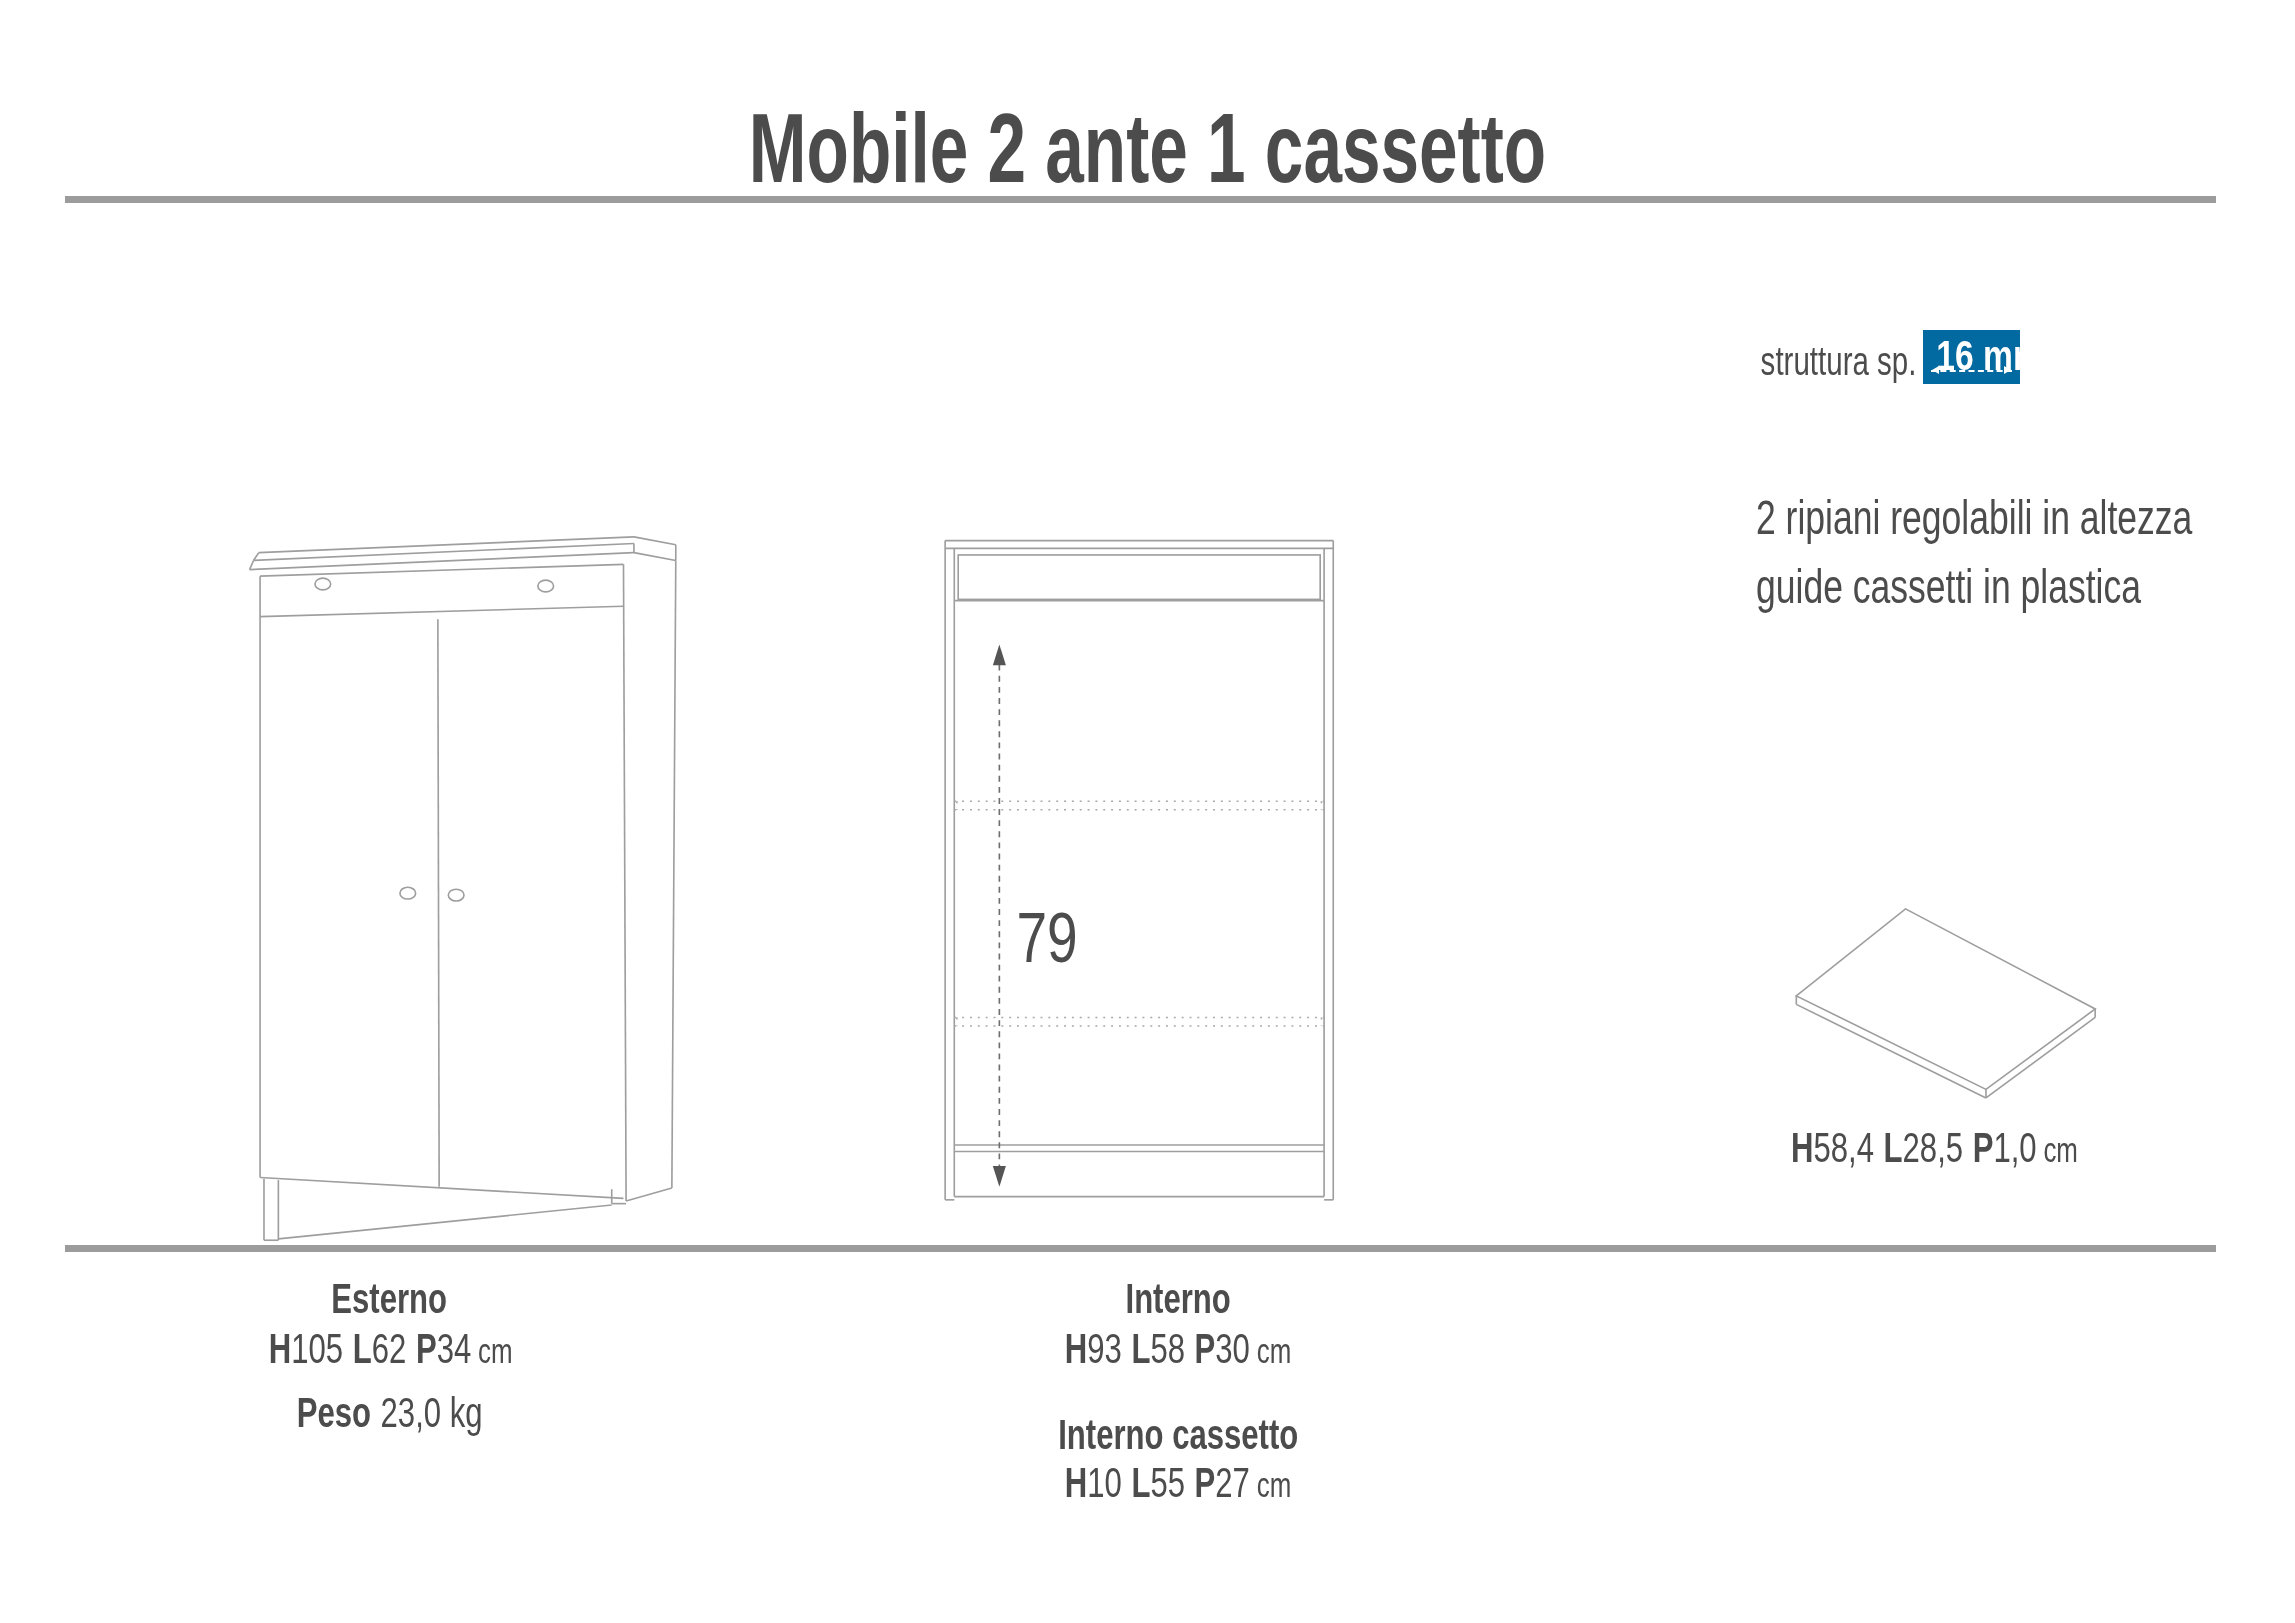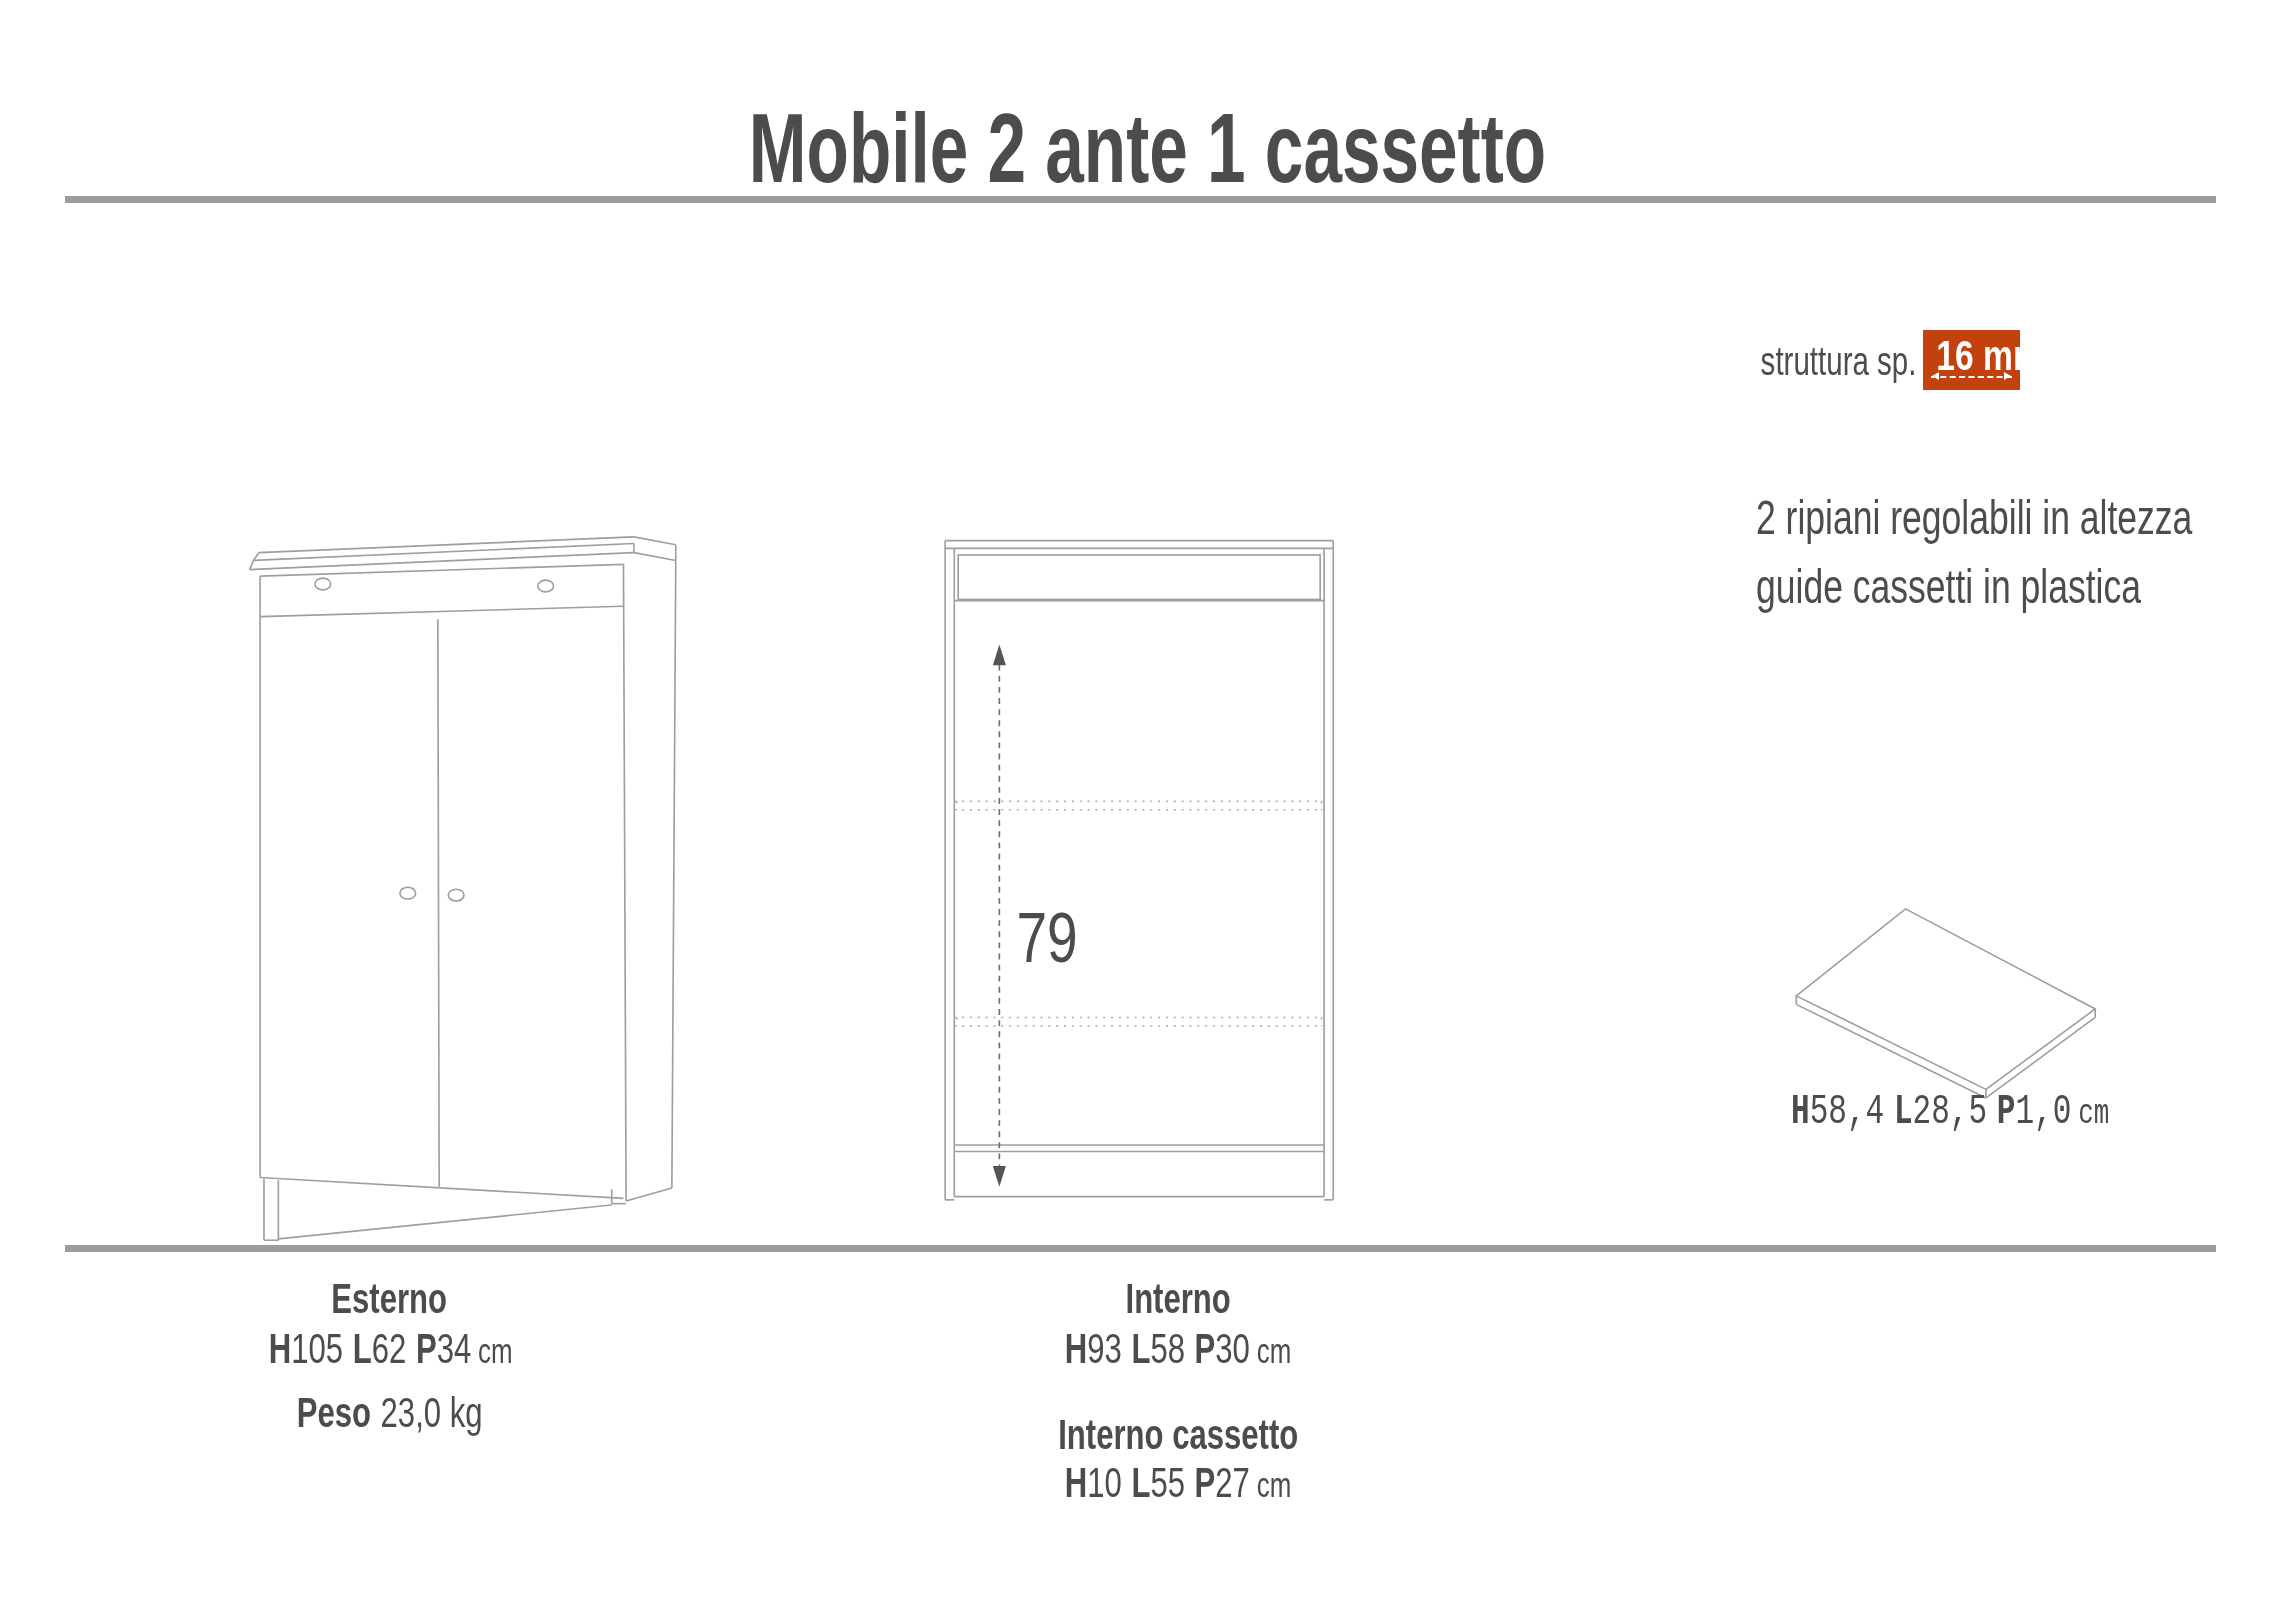--- a/index.html
+++ b/index.html
@@ -30,41 +30,41 @@
   svg.drawing .dotted{stroke:#a8a8a8;stroke-dasharray:3 9;}
   svg.drawing .dashed{stroke:#6e6e6e;stroke-dasharray:9 8;}
   svg.drawing .arrowhead{fill:#555;stroke:none;}
   svg.drawing text{stroke:none;fill:#4c4c4c;font-family:"Liberation Sans",sans-serif;font-size:108px;}
 
   .struttura-label{
     top:337px;left:1654px;width:262px;text-align:right;
     font-size:41px;line-height:1.2;
   }
   .mm-badge{
-    top:330px;left:1923px;width:97px;height:60px;
-    background:#c2410c;text-align:center;
+    top:330px;left:1923px;width:97px;height:54px;
+    background:#0369a1;text-align:center;
   }
   .mm-badge .val{
     display:block;margin-top:5.2px;
     font-size:42px;font-weight:bold;color:#fff;line-height:1;
   }
   .mm-arrow{
     position:absolute;left:7.8px;right:7.8px;bottom:11.8px;height:0;
     border-top:2.6px dashed #fff;
   }
   .mm-arrow::before,.mm-arrow::after{
     content:'';position:absolute;top:-5.9px;width:0;height:0;
     border:4.6px solid transparent;
   }
   .mm-arrow::before{left:-2.6px;border-right:7.8px solid #fff;}
   .mm-arrow::after{right:-2.6px;border-left:7.8px solid #fff;}
 
   .features{top:483px;left:1756px;font-size:48px;line-height:69px;}
 
-  .shelf-dims{top:1088px;left:1791px;font-size:42px;white-space:nowrap;font-family:Liberation Mono, monospace;}
+  .shelf-dims{top:1124px;left:1791px;font-size:42px;white-space:nowrap;}
 
   .dim-block-line{font-size:42px;line-height:1.15;}
   .dim-title{font-weight:bold;}
   .dim-block-line b{font-weight:bold;}
   .unit{font-size:35px;margin-left:9.2px;}
   .pair{margin-right:13px;}
   .pair:last-of-type{margin-right:0;}
 
   .col-esterno{left:226px;width:327px;text-align:center;}
   .col-interno{left:1015px;width:327px;text-align:center;}

